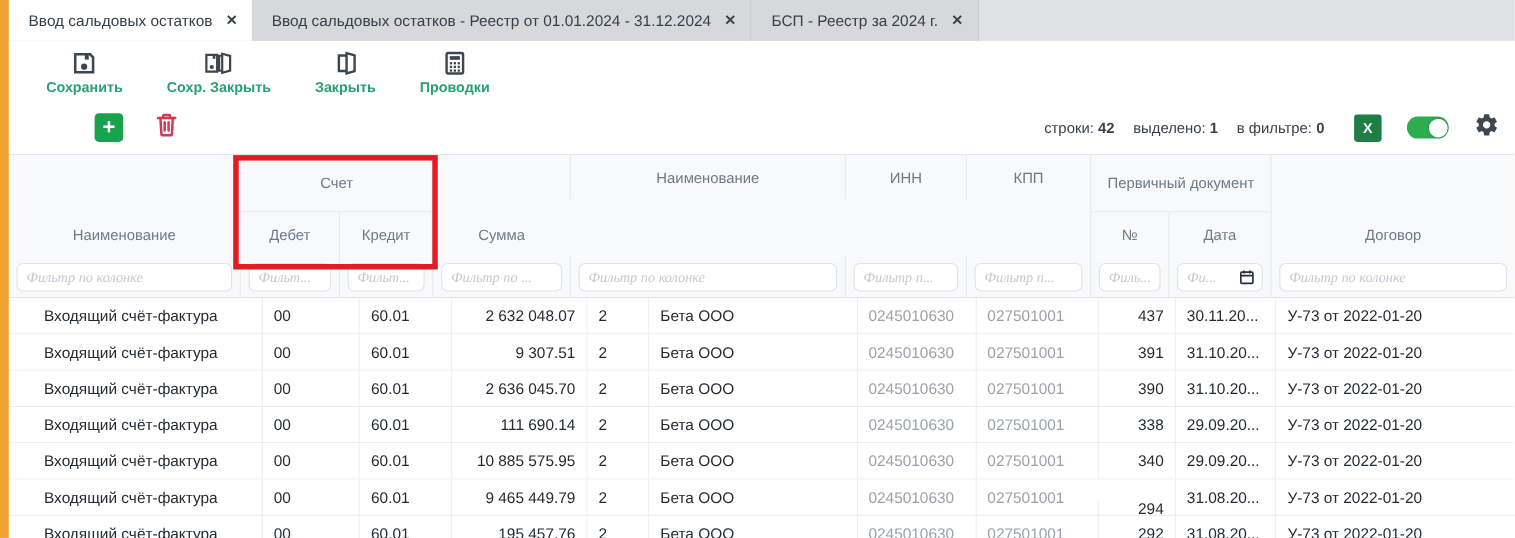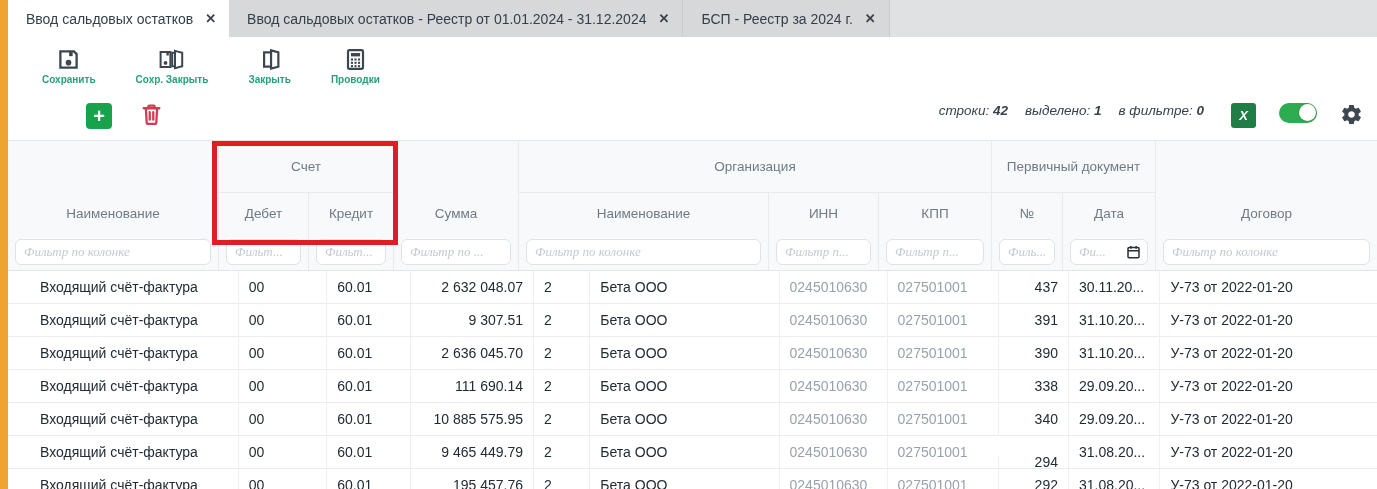--- a/index.html
+++ b/index.html
@@ -18,29 +18,29 @@
   .tabbar{display:flex; height:37px; background:#D8DADC; align-items:stretch;}
   .tab{display:flex; align-items:center; padding:0 13px 0 18px; font-size:14px; color:#333F4B;
        background:#D6D8DA; border-right:1px solid #C9CBCD; cursor:default; white-space:nowrap;}
   .tab.active{background:#FFFFFF; border-right:none;}
   .tab-close{margin-left:12px; font-size:13px; font-weight:bold; color:#3B4148; line-height:1;}
   .tabbar-filler{flex:1; background:#DFE1E3;}
 
   
   .toolbar{display:flex; height:55px; background:#fff; align-items:center; padding-left:26px; gap:24px;}
   .tbtn{display:flex; flex-direction:column; align-items:center; justify-content:center; gap:2px; padding:2px 8px 0;}
-  .tbtn .lbl{color:var(--green); font-size:10px; font-weight:bold; white-space:nowrap;}
+  .tbtn .lbl{color:var(--green); font-size:13px; font-weight:bold; white-space:nowrap;}
   .tbtn .ic{height:26px; display:flex; align-items:flex-end; justify-content:center;}
 
   
   .controls{display:flex; height:48px; align-items:center; padding:0 14px 0 78px; background:#fff;}
   .add-btn{width:26px; height:26px; border-radius:4px; background:var(--add-green); color:#fff;
            display:flex; align-items:center; justify-content:center; font-size:20px; font-weight:bold; line-height:1;}
   .trash-btn{margin-left:27px; display:flex; align-items:center;}
-  .ctrl-right{margin-left:auto; display:flex; gap:17px;font-style:italic;}
+  .ctrl-right{margin-left:auto; display:flex; align-items:center; gap:17px;}
   .stat{font-size:13.5px; color:#39424C; white-space:nowrap;}
   .stat b{font-weight:bold;}
   .excel-btn{width:25px; height:25px; border-radius:3px; background:var(--excel-green); color:#fff;
              display:flex; align-items:center; justify-content:center; font-size:13px; font-weight:bold; margin-left:10px;}
   .toggle{position:relative; width:38px; height:20px; border-radius:10px; background:var(--toggle-green); margin-left:6px;}
   .toggle .knob{position:absolute; top:1.5px; right:1.5px; width:17px; height:17px; border-radius:50%;
                 background:#fff; box-shadow:0 0 2px rgba(0,0,0,.35);}
   .gear-btn{display:flex; align-items:center; margin-left:6px;}
 
   
@@ -193,21 +193,20 @@
             <div class="gcell" style="width: 175px;">Счет</div>
             <div class="subrow">
               <div class="sub" style="width: 90px;">Дебет</div>
               <div class="sub" style="width: 85px;">Кредит</div>
             </div>
           </div>
           <div class="seg">
             <div class="plain" style="width: 125px;">Сумма</div>
           </div>
           <div class="seg">
-            <div class="gcell" style="width: 473px;">Организация</div>
             <div class="subrow">
               <div class="sub" style="width: 250px;">Наименование</div>
               <div class="sub" style="width: 110px;">ИНН</div>
               <div class="sub" style="width: 113px;">КПП</div>
             </div>
           </div>
           <div class="seg">
             <div class="gcell" style="width: 164px;">Первичный документ</div>
             <div class="subrow">
               <div class="sub" style="width: 71px;">№</div>

